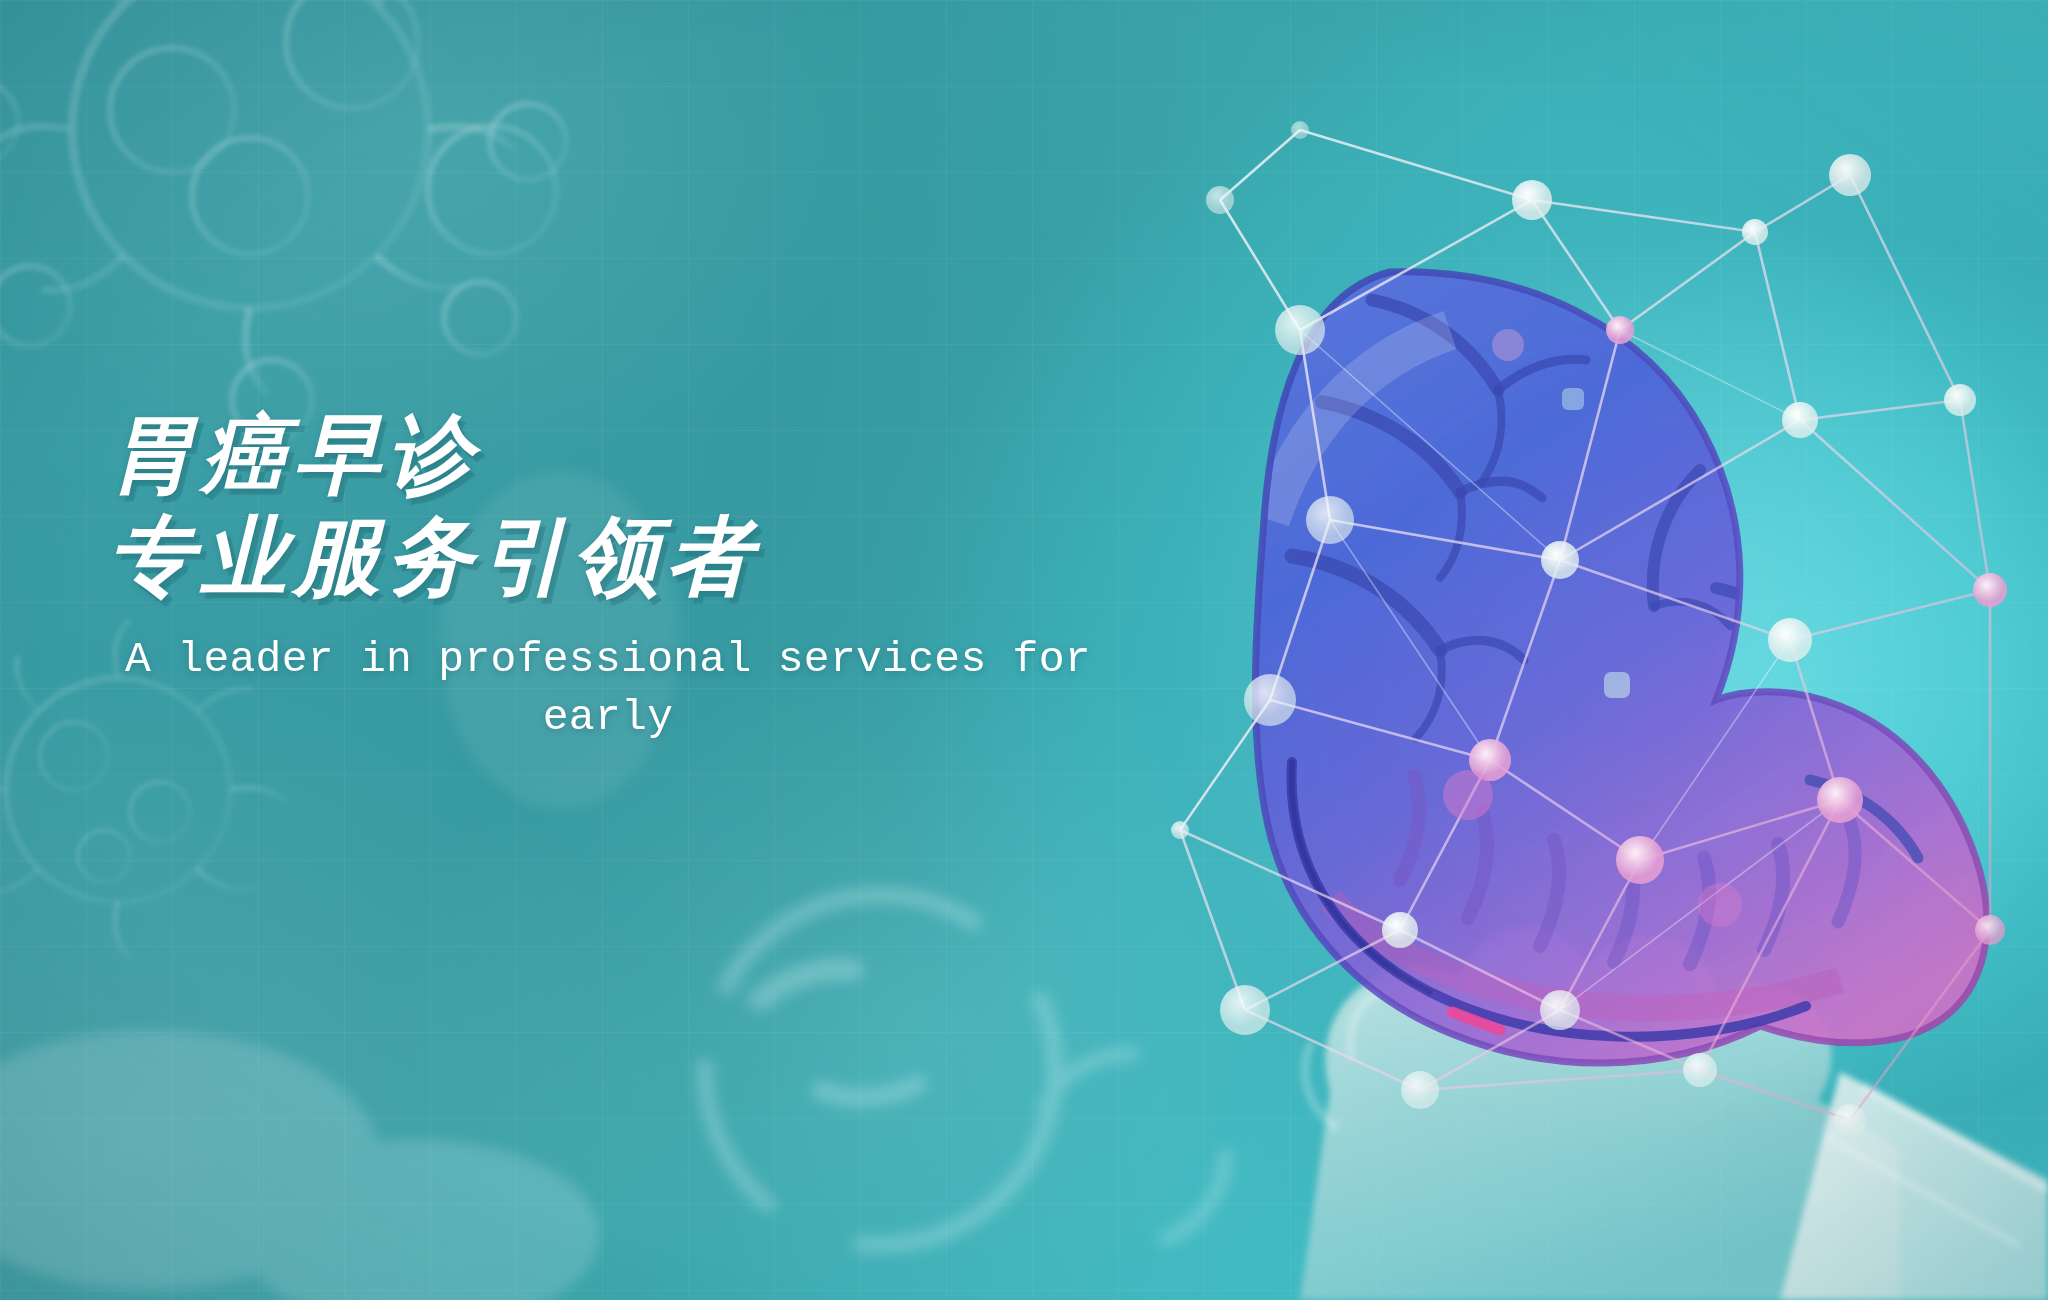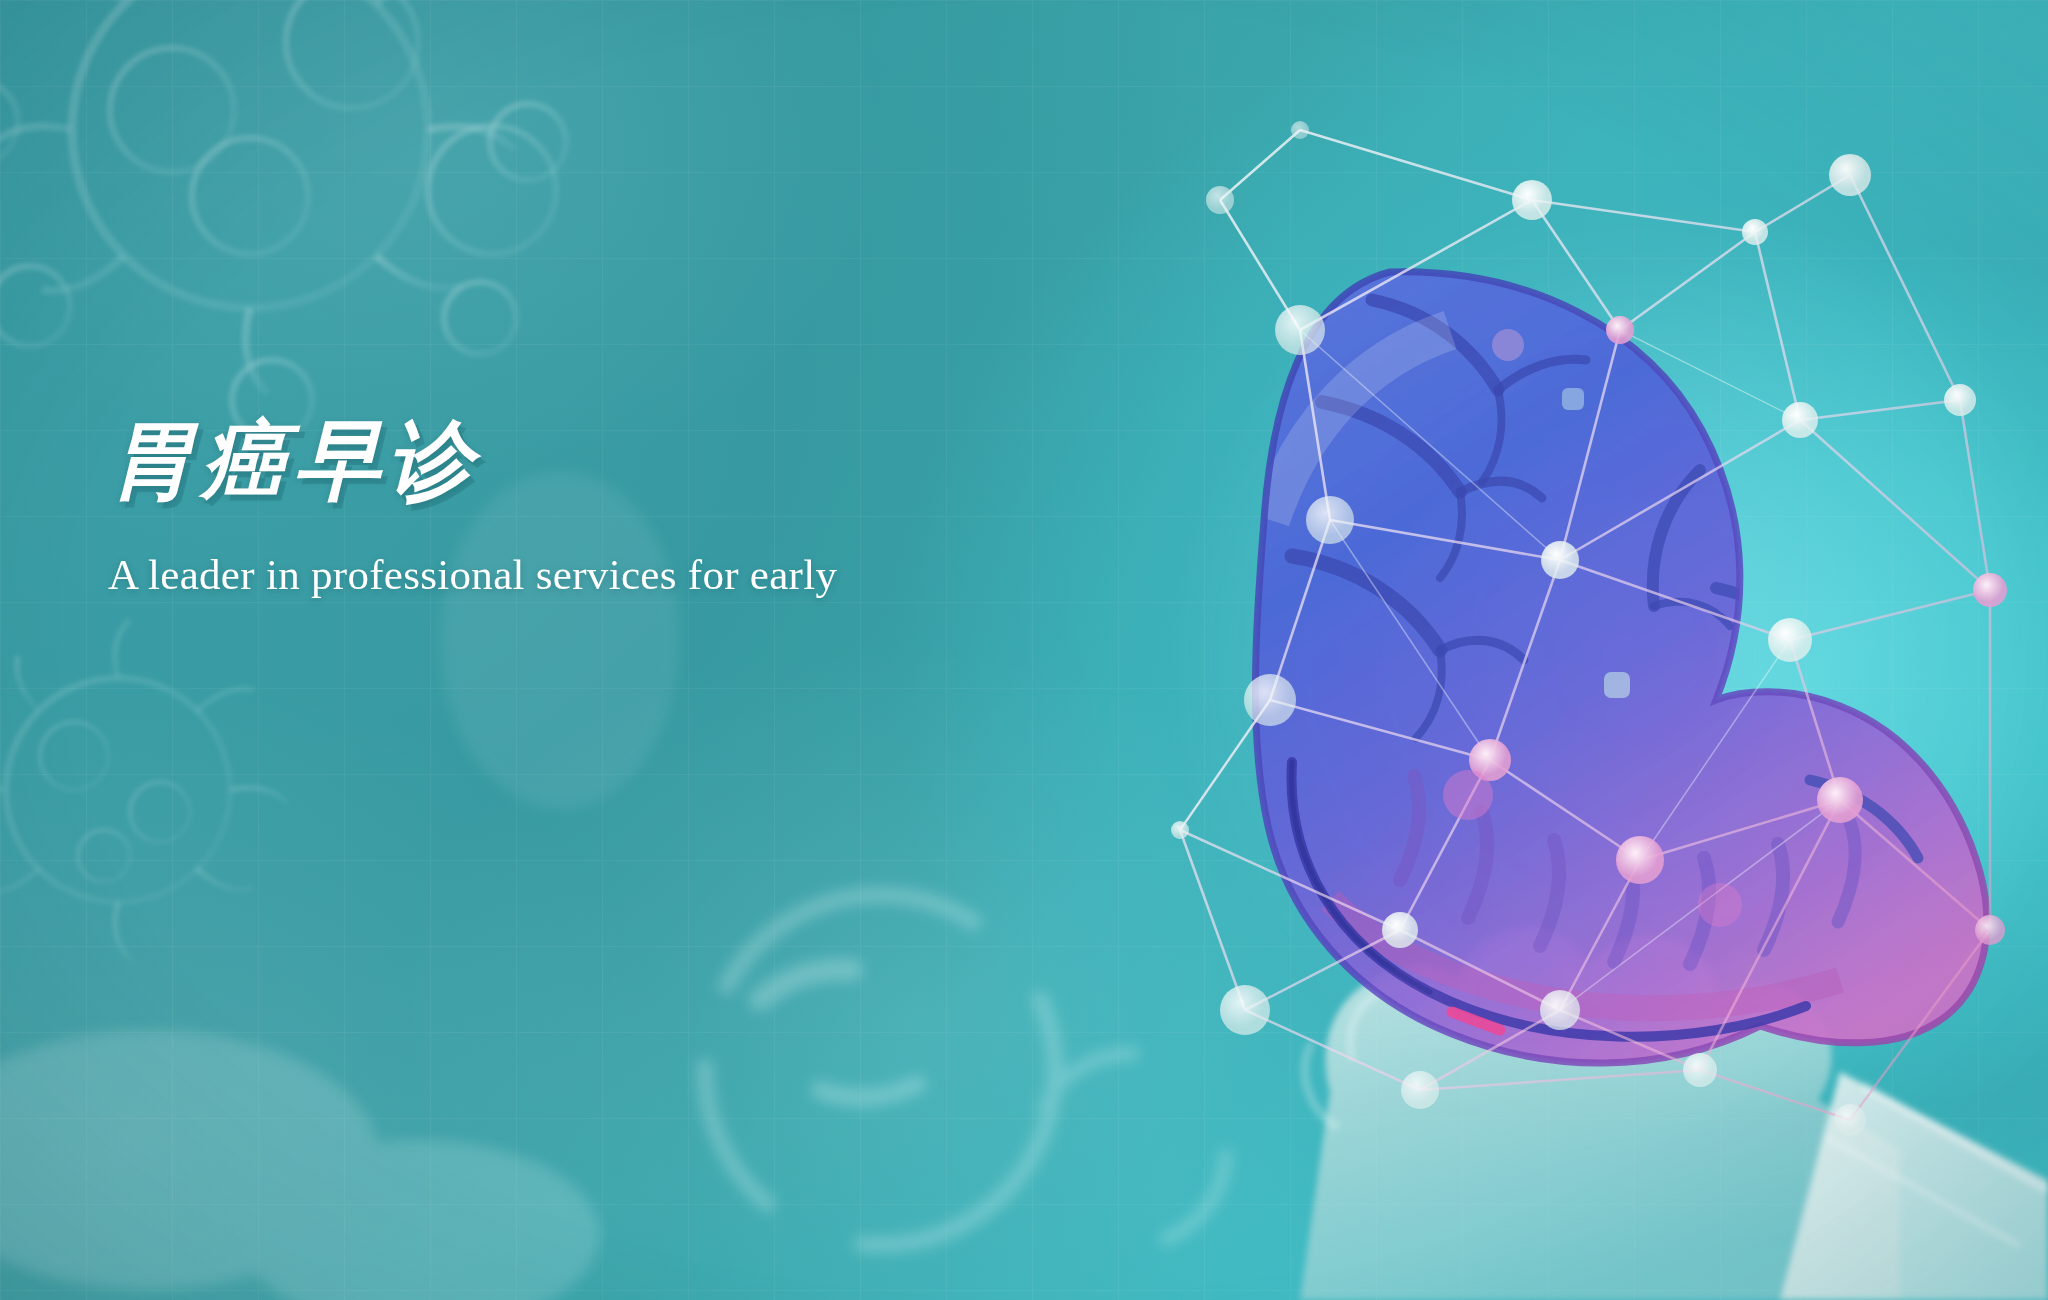--- a/index.html
+++ b/index.html
@@ -1,18 +1,18 @@
 <!DOCTYPE html>
 <html><head>
 <meta charset="utf-8">
 <style>
   html,body{margin:0;padding:0;background:#2d8f99;}
   #stage{
     position:relative;width:2048px;height:1300px;overflow:hidden;
-    font-family:Liberation Serif, serif;
+    font-family:Liberation Mono, monospace;
     background:#3aa3a8;
   }
   
   .bg-base{
     position:absolute;inset:0;
     background:
       radial-gradient(ellipse 62% 78% at 88% 52%, #4fd3d8 0%, #45c6cd 22%, #3cb3bc 44%, rgba(60,170,180,0) 72%),
       radial-gradient(ellipse 70% 90% at 10% 30%, #3c9ea6 0%, #379aa2 40%, rgba(55,154,162,0) 75%),
       linear-gradient(118deg, #2f8f96 0%, #35989e 26%, #3aa6ac 48%, #41bac2 70%, #46c8cf 100%);
   }
@@ -39,24 +39,25 @@
   
   .copy{position:absolute;left:108px;top:418px;width:1060px;}
   .headline{
     color:#ffffff;font-weight:bold;font-style:italic;
     font-size:86px;line-height:1.02;letter-spacing:7px;
     text-shadow:5px 6px 0 rgba(28,100,110,.30), 0 2px 6px rgba(12,70,78,.22);
     white-space:nowrap;
   }
   .headline.l2{margin-top:14px;}
   .subtitle{
-    margin-top:40px;color:#ffffff;font-size:43px;line-height:1.34;
+    margin-top:24px;color:#ffffff;font-size:43px;line-height:1.34;
     font-weight:400;letter-spacing:.3px;
     text-shadow:0 2px 7px rgba(12,70,78,.30);
     max-width:1000px;
+    text-align:center;
   }
   .sub-line{display:block;}
 </style>
 </head>
 <body>
 
 <div id="stage">
 
   <div class="bg-base"></div>
   <div class="bg-veil"></div>
@@ -344,18 +345,19 @@
         <rect x="1604" y="672" width="26" height="26" rx="7" fill="#cdeeea" opacity=".55"></rect>
         <rect x="1562" y="388" width="22" height="22" rx="6" fill="#cdeeea" opacity=".45"></rect>
       </g>
     </g>
   </svg>
 
   <div class="bg-vignette"></div>
 
   <div class="copy">
     <div class="headline">胃癌早诊</div>
+    <div class="headline l2">专业服务引领者</div>
     <div class="subtitle">
       <span class="sub-line">A leader in professional services for early</span>
     </div>
   </div>
 
 </div>
 
 </body></html>

